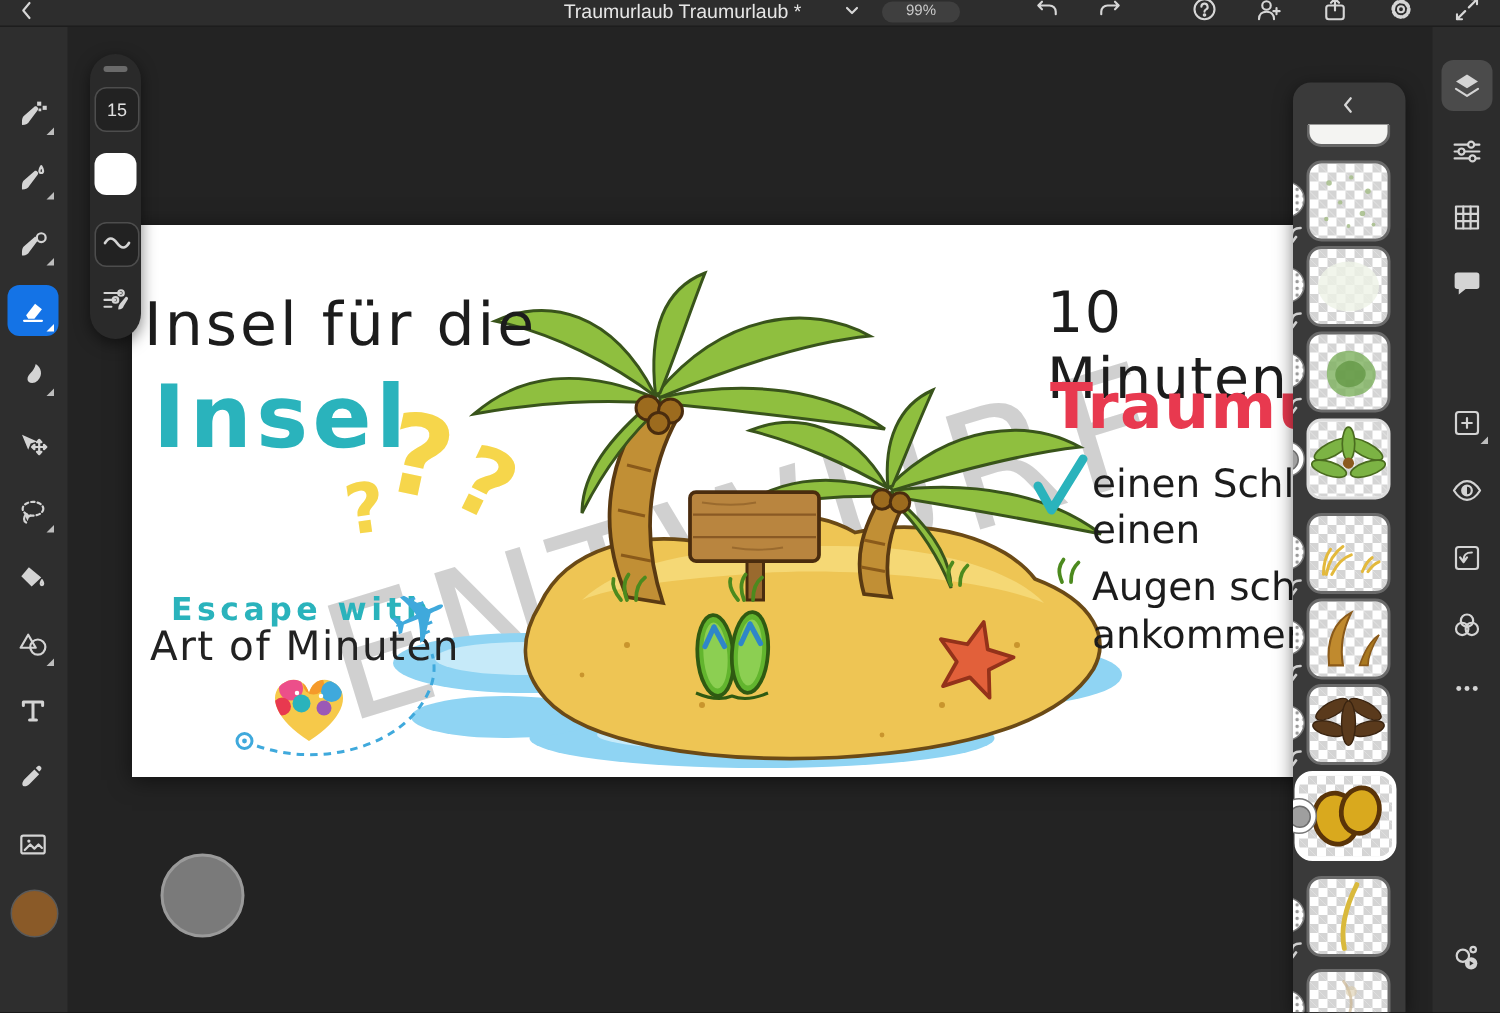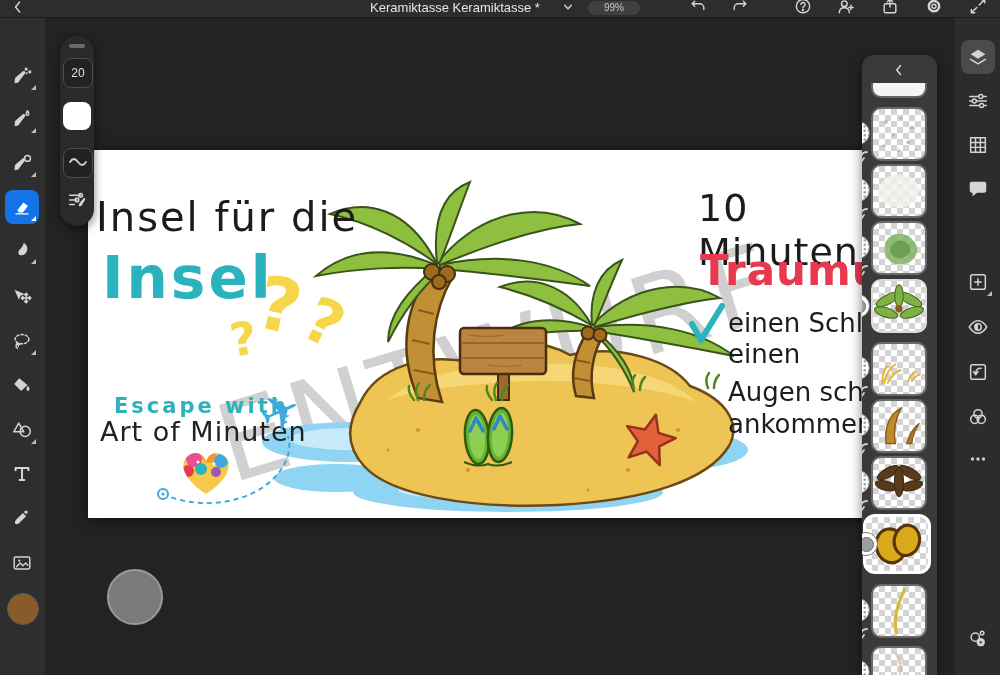--- a/index.html
+++ b/index.html
@@ -105,21 +105,21 @@
 </head>
 <body>
 
 <div class="app">
 
   <div class="topbar">
     <div class="tb-ico" style="left:8px">
       <svg viewBox="0 0 24 24">
           <polyline points="14,6 9,12 14,18"></polyline>
         </svg></div>
-    <div class="tb-title">Keramiktasse Keramiktasse *</div>
+    <div class="tb-title">Traumurlaub Traumurlaub *</div>
     <div class="tb-ico tb-caret">
       <svg viewBox="0 0 24 24">
           <polyline points="8,10 12,14 16,10"></polyline>
         </svg></div>
     <div class="tb-zoom">99%</div>
     <div class="tb-ico" style="left:688px">
       <svg viewBox="0 0 24 24">
           <path d="M8 5 5 8l3 3M5 8h9a5 5 0 0 1 5 5v2"></path>
         </svg></div>
     <div class="tb-ico" style="left:730px">
@@ -233,21 +233,21 @@
           <rect x="3.5" y="5.5" width="17" height="13" rx="1.5"></rect>
           <path d="M6 16l4-4 3 3 3-3 2.5 2.5"></path>
           <circle cx="9" cy="9.5" r="1.2" class="fillico"></circle>
         </svg>
       </div>
     <div class="swatch-brown" style="top:575px"></div>
   </div>
 
   <div class="topts">
     <div class="handle"></div>
-    <div class="optbox" style="top:22px">20</div>
+    <div class="optbox" style="top:22px">15</div>
     <div class="optwhite" style="top:66px"></div>
     <div class="optbox" style="top:112px;line-height:0">
       <svg viewBox="0 0 26 26">
           <path d="M5 14c2.5-4 5-4 8 0s5.5 4 8 0" transform="translate(0,-1)"></path>
         </svg></div>
     <div class="opticon" style="top:152px">
       <svg viewBox="0 0 24 24">
           <path d="M4 8h12M4 13h8M4 18h5"></path>
           <circle cx="16" cy="8" r="2"></circle>
           <circle cx="12" cy="13" r="2"></circle>

